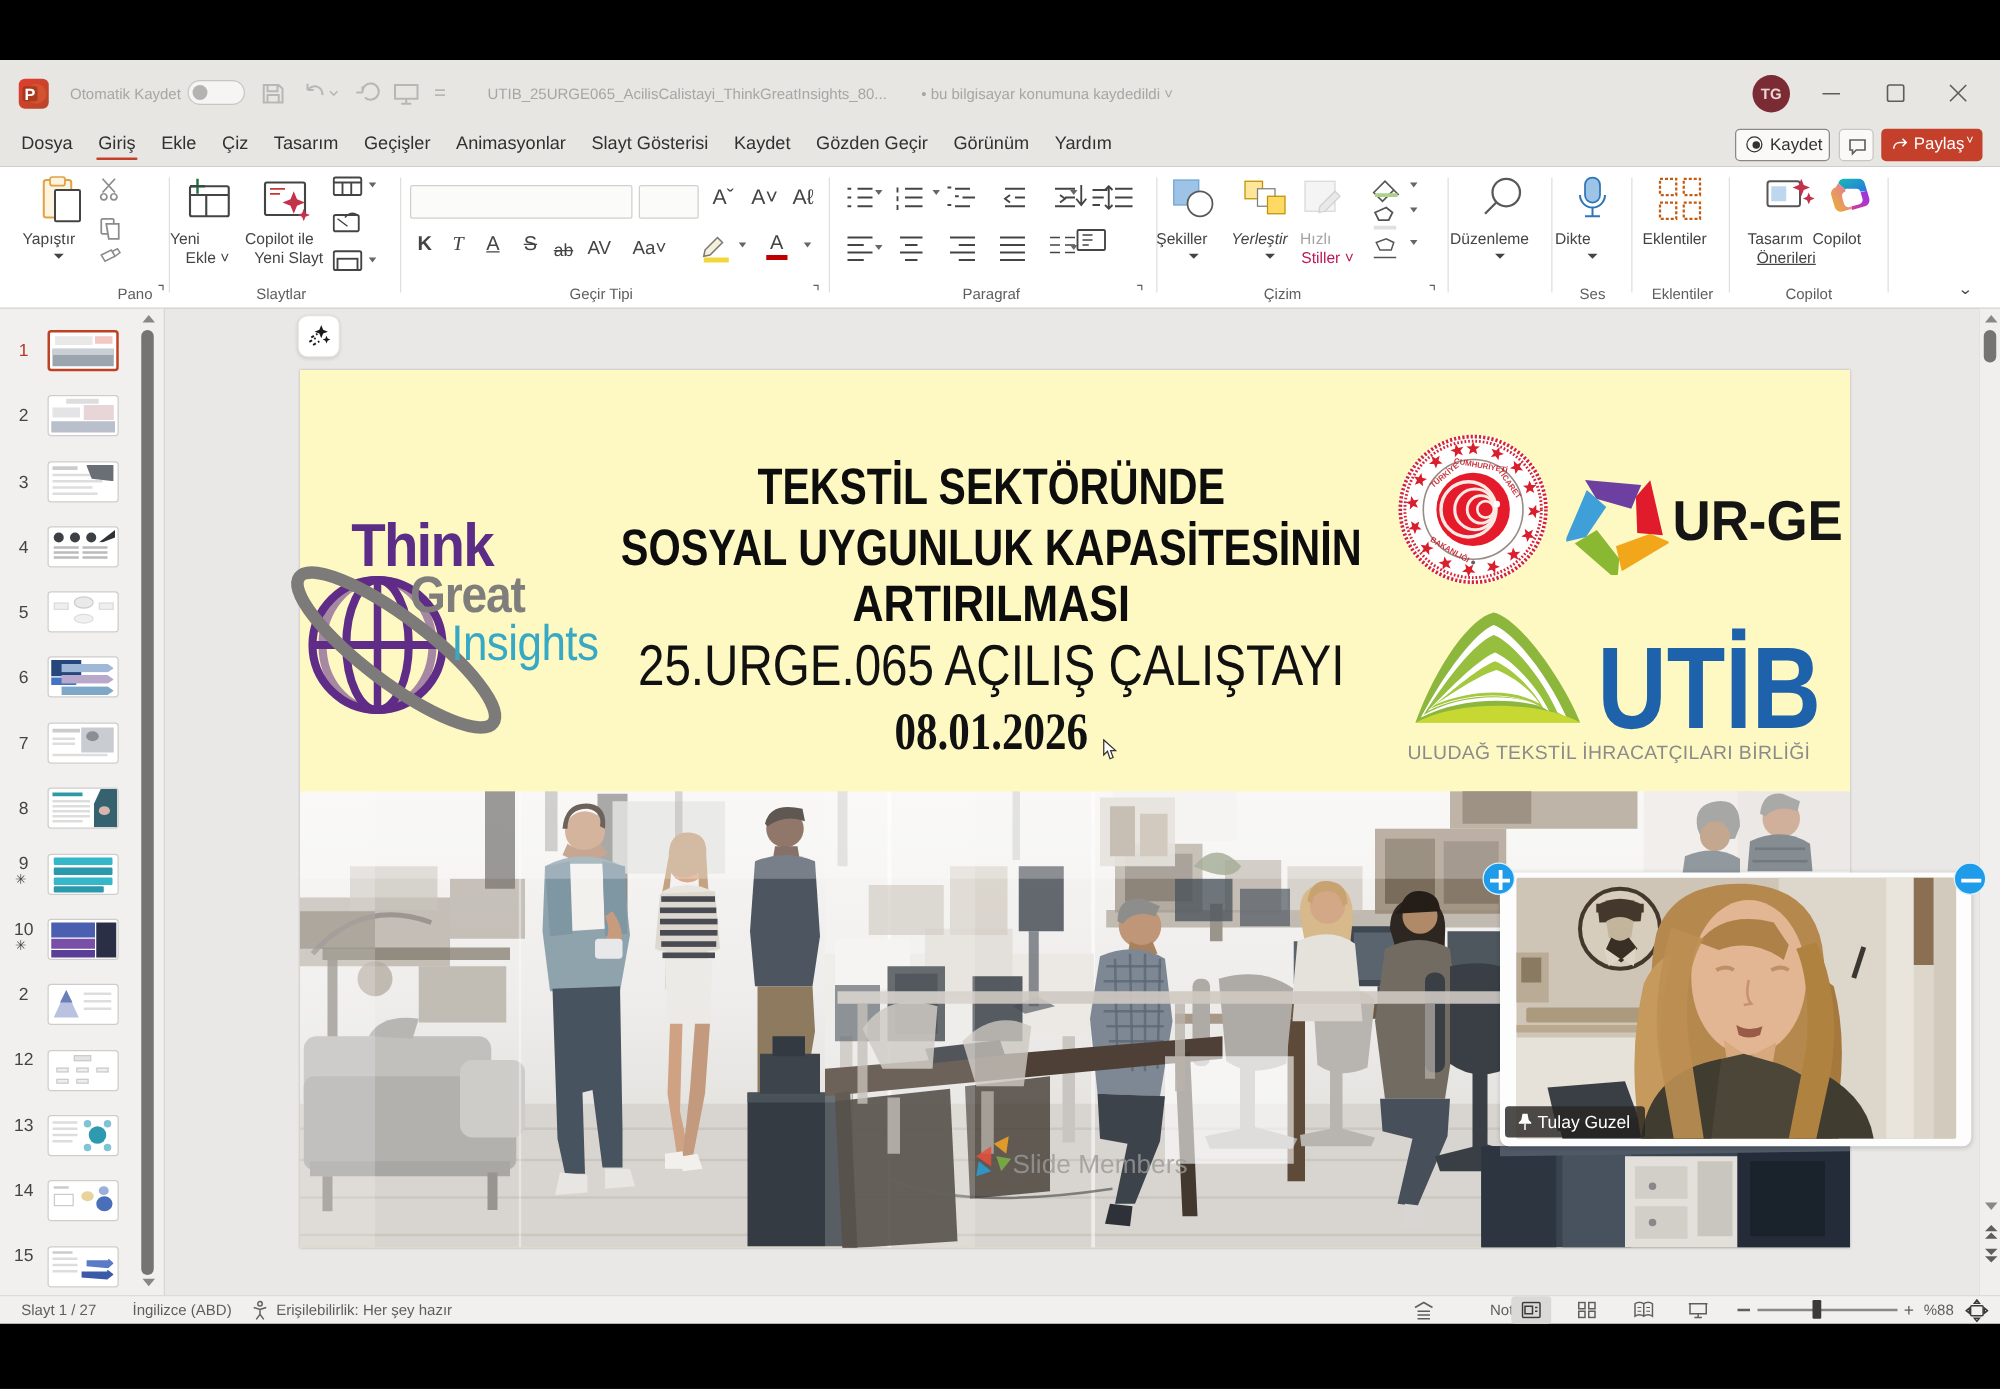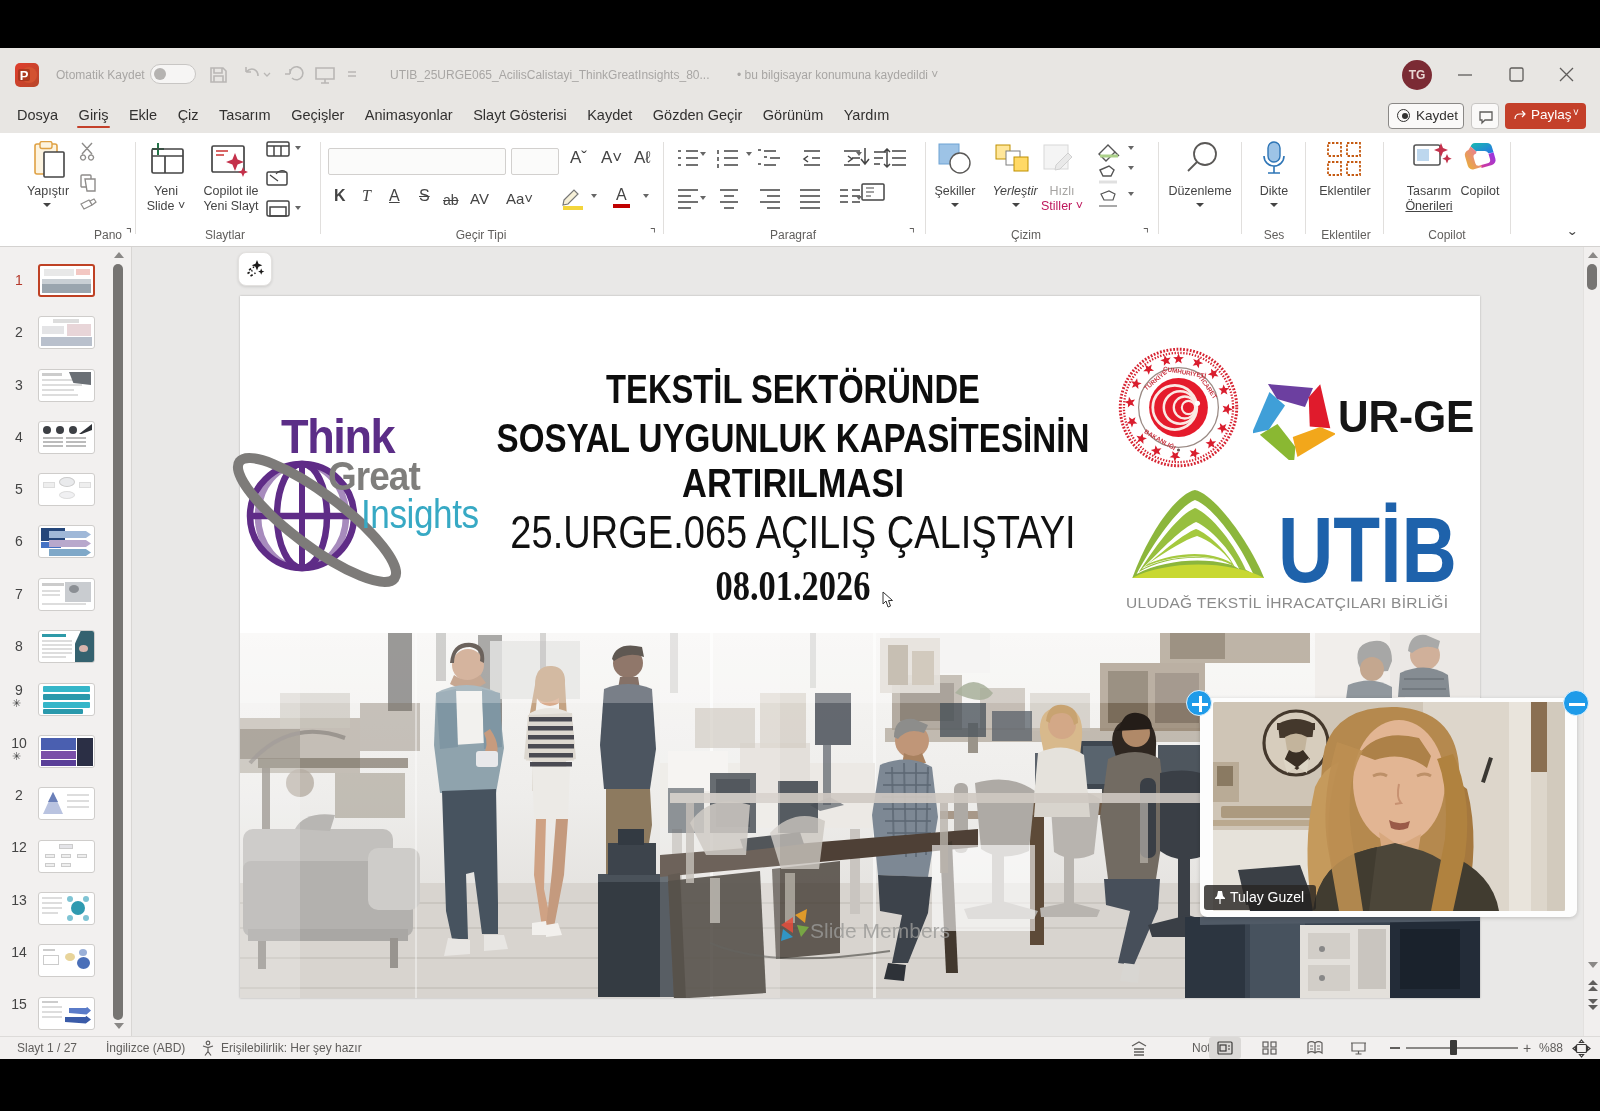--- a/index.html
+++ b/index.html
@@ -10,27 +10,27 @@
 
 
 #titlebar { left:0; top:48px; width:1600px; height:52px; background:#e8e6e3; }
 #menubar { left:0; top:100px; width:1600px; height:33px; background:#e8e6e3; }
 #ribbon { left:0; top:133px; width:1600px; height:114px; background:#ffffff; border-bottom:1px solid #d4d2d0; }
 #content { left:0; top:247px; width:1600px; height:789px; background:#e9e8e7; }
 #leftpanel { left:0; top:0; width:132px; height:789px; background:#f2f0ef; border-right:1px solid #d8d6d4; }
 #statusbar { left:0; top:1036px; width:1600px; height:23px; background:#f2f0ef; border-top:1px solid #dddbd9; color:#605e5c; font-size:12px; }
 
 
-#slide { left:240px; top:49px; width:1240px; height:702px; background:#ffffff; box-shadow:0 0 2px rgba(0,0,0,0.25); }
+#slide { left:240px; top:49px; width:1240px; height:702px; background:#fef9c3; box-shadow:0 0 2px rgba(0,0,0,0.25); }
 
 .graytext { color:#a8a6a4; }
 .sep { top:9px; height:92px; width:1px; background:#e1dfdd; }
 .glabel { top:95px; font-size:12px; color:#605e5c; text-align:center; }
 .dlnch { top:93px; font-size:13px; color:#605e5c; transform:rotate(180deg); }
-.btxt { top:51px; font-size:12.5px; color:#444; text-align:center; white-space:nowrap; }
+.btxt { top:51px; font-size:12.5px; color:#444; text-align:left; white-space:nowrap; }
 .btxt2 { top:66px; font-size:12.5px; color:#444; text-align:center; white-space:nowrap; }
 .chev { top:70px; width:0; height:0; border-left:4px solid transparent; border-right:4px solid transparent; border-top:4.5px solid #444; }
 .chevr { width:0; height:0; border-left:3.5px solid transparent; border-right:3.5px solid transparent; border-top:4px solid #666; }
 .combo { top:15px; height:27px; background:#fbfbfa; border:1px solid #d2d0ce; border-radius:2px; }
 .fr2 { top:54px; font-size:16px; color:#444; }
 .thumb { position:absolute; left:38px; width:57px; height:33px; background:#fff; border:1px solid #cfcdcb; border-radius:3px; overflow:hidden; }
 .tnum { position:absolute; left:8px; width:22px; text-align:center; font-size:14px; color:#444; }
 .ttl { left:103px; width:900px; text-align:center; font-size:41px; line-height:46px; font-weight:bold; color:#0d0d0d; white-space:nowrap; }
 </style>
 </head>
@@ -153,21 +153,21 @@
       <path d="M7 37 h10 v12 h-8 z" fill="#fff"></path>
       <path d="M3 62 l8 -4 3 5 -8 4 z M12 59 l4 -2 2 3 -4 3 z" stroke-width="1.2"></path>
     </svg>
 
     <svg class="abs" style="left:148px;top:8px" width="38" height="38" viewBox="0 0 38 38" fill="none" stroke="#444" stroke-width="1.7">
       <path d="M10 2 v12 m-6 -6 h12" stroke="#217346" stroke-width="2"></path>
       <rect x="4" y="8" width="31" height="24" rx="1.5"></rect>
       <path d="M4 15 h31 M17 15 v17"></path>
     </svg>
     <div class="abs btxt" style="left:136px;width:60px;">Yeni</div>
-    <div class="abs btxt2" style="left:136px;width:60px;">Slide ˅</div>
+    <div class="abs btxt2" style="left:136px;width:60px;">Ekle ˅</div>
     <svg class="abs" style="left:210px;top:8px" width="40" height="38" viewBox="0 0 40 38" fill="none">
       <rect x="2" y="5" width="32" height="26" rx="1.5" stroke="#444" stroke-width="1.7"></rect>
       <path d="M6 10 h12 M6 14 h8" stroke="#c33" stroke-width="1.4"></path>
       <path d="M25 12 l2.6 6.4 6.4 2.6 -6.4 2.6 -2.6 6.4 -2.6 -6.4 -6.4 -2.6 6.4 -2.6 z" fill="#c4314b"></path>
       <path d="M33 26 l1.4 3.6 3.6 1.4 -3.6 1.4 -1.4 3.6 -1.4 -3.6 -3.6 -1.4 3.6 -1.4 z" fill="#c4314b"></path>
     </svg>
     <div class="abs btxt" style="left:196px;width:70px;">Copilot ile</div>
     <div class="abs btxt2" style="left:196px;width:70px;">Yeni Slayt</div>
     <svg class="abs" style="left:266px;top:7px" width="40" height="78" viewBox="0 0 40 78" fill="none" stroke="#444" stroke-width="1.5">
       <rect x="1" y="2" width="22" height="14" rx="1.5"></rect>

